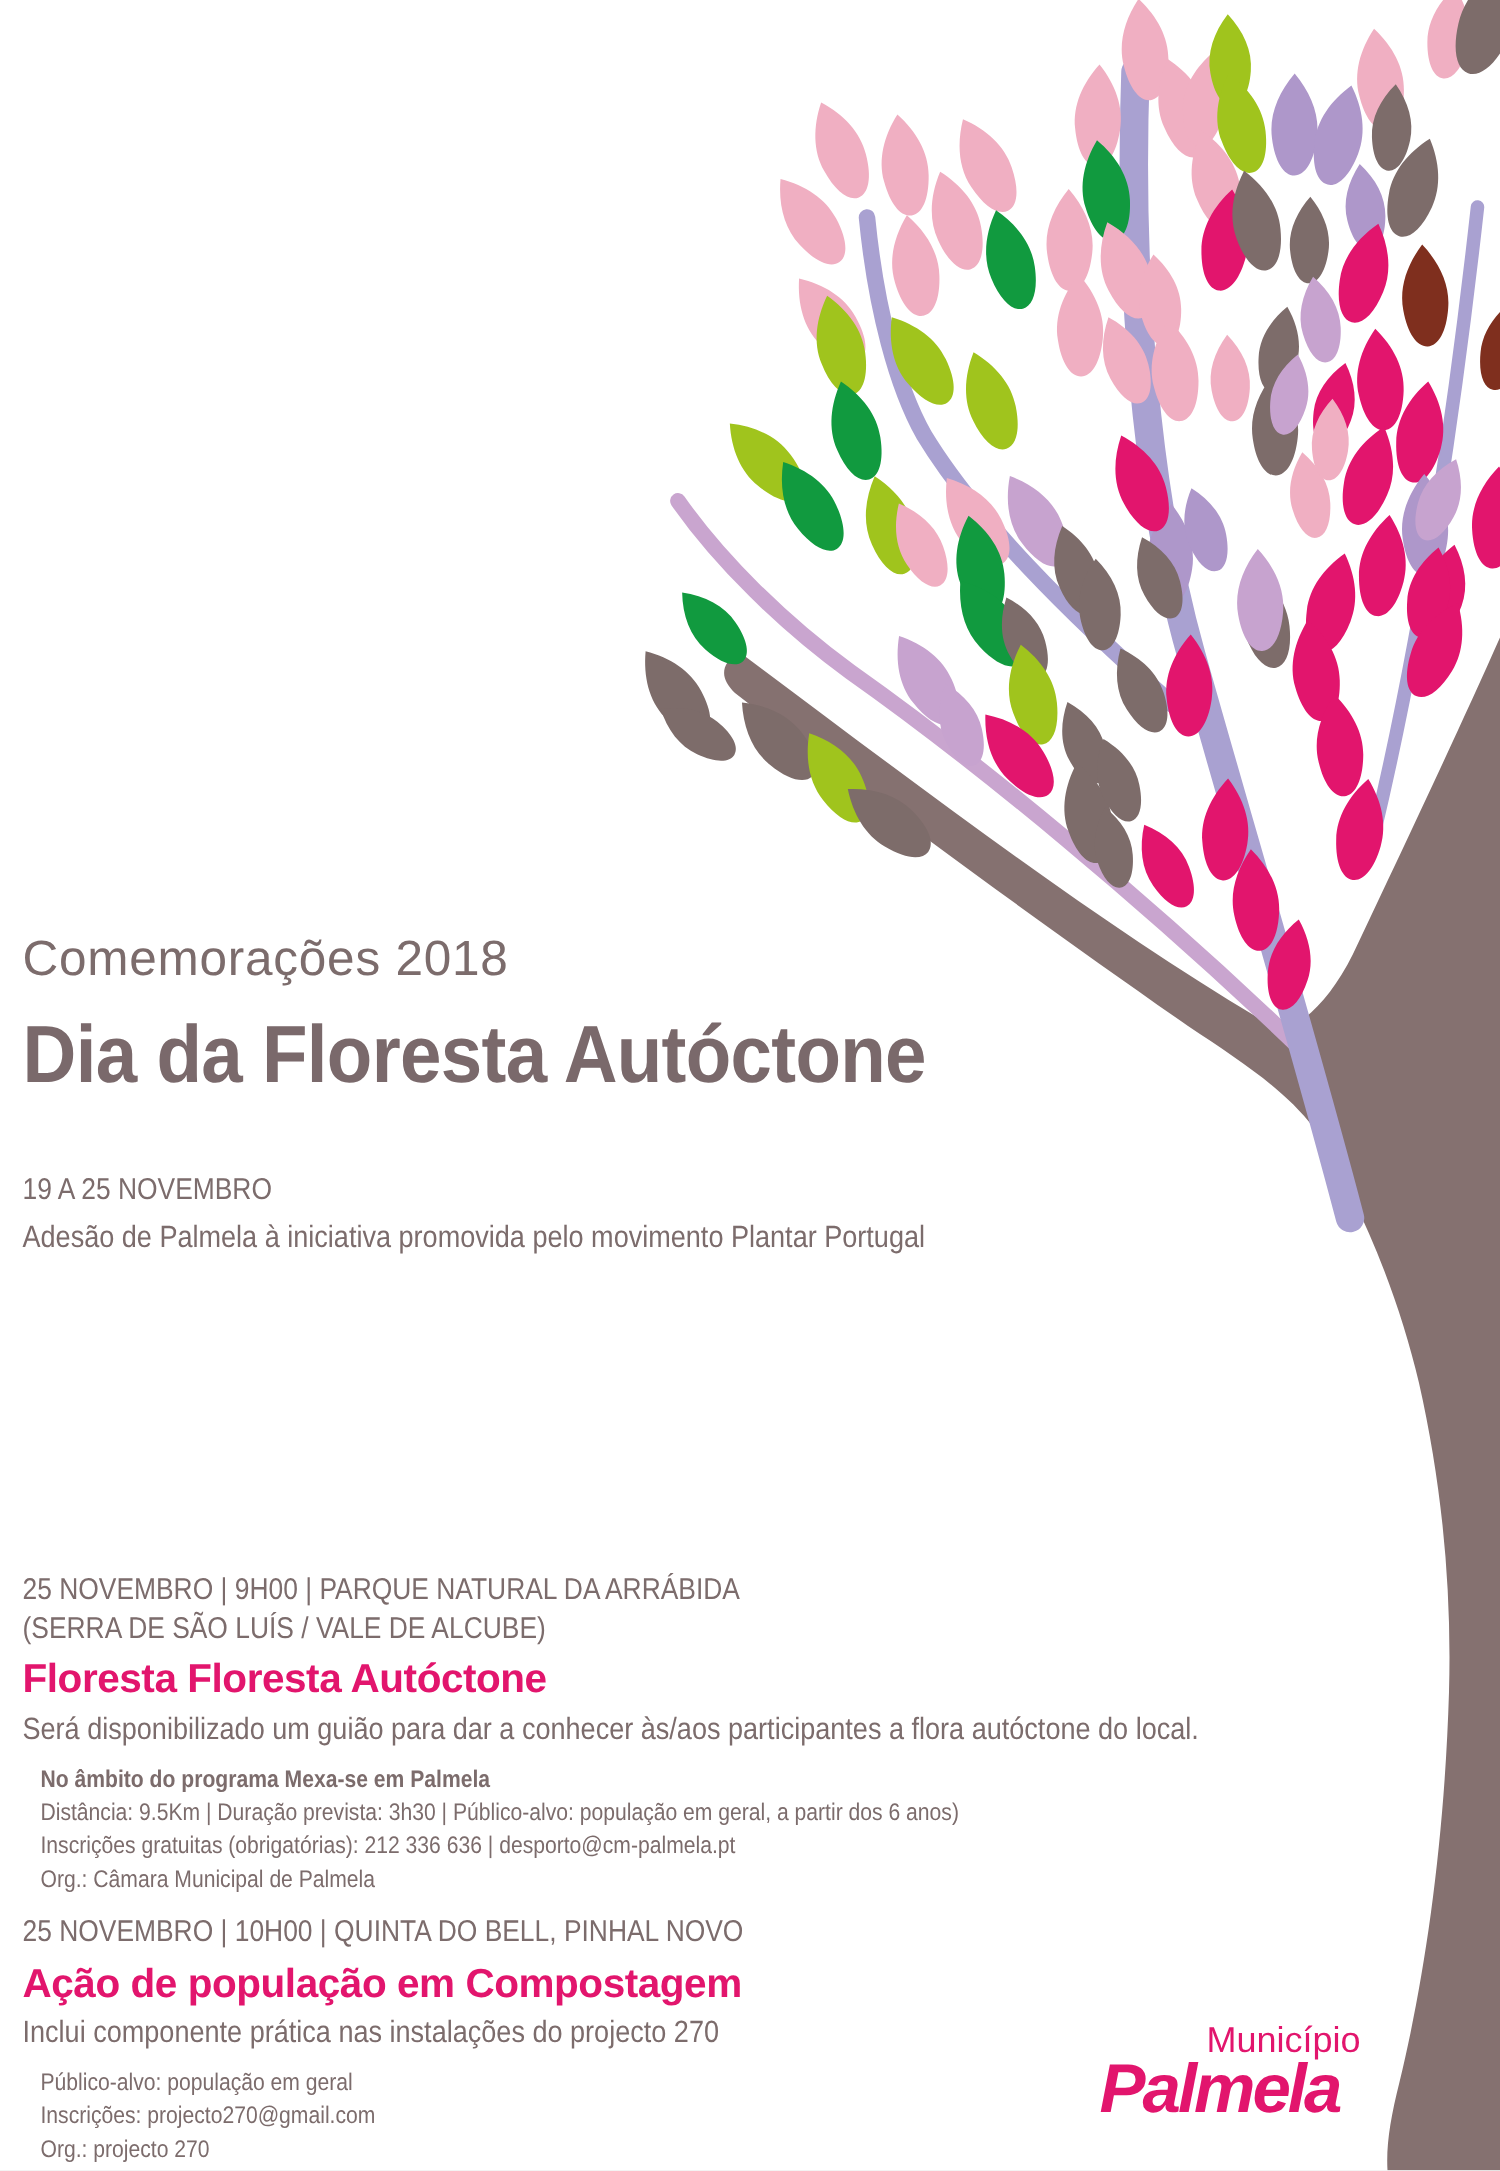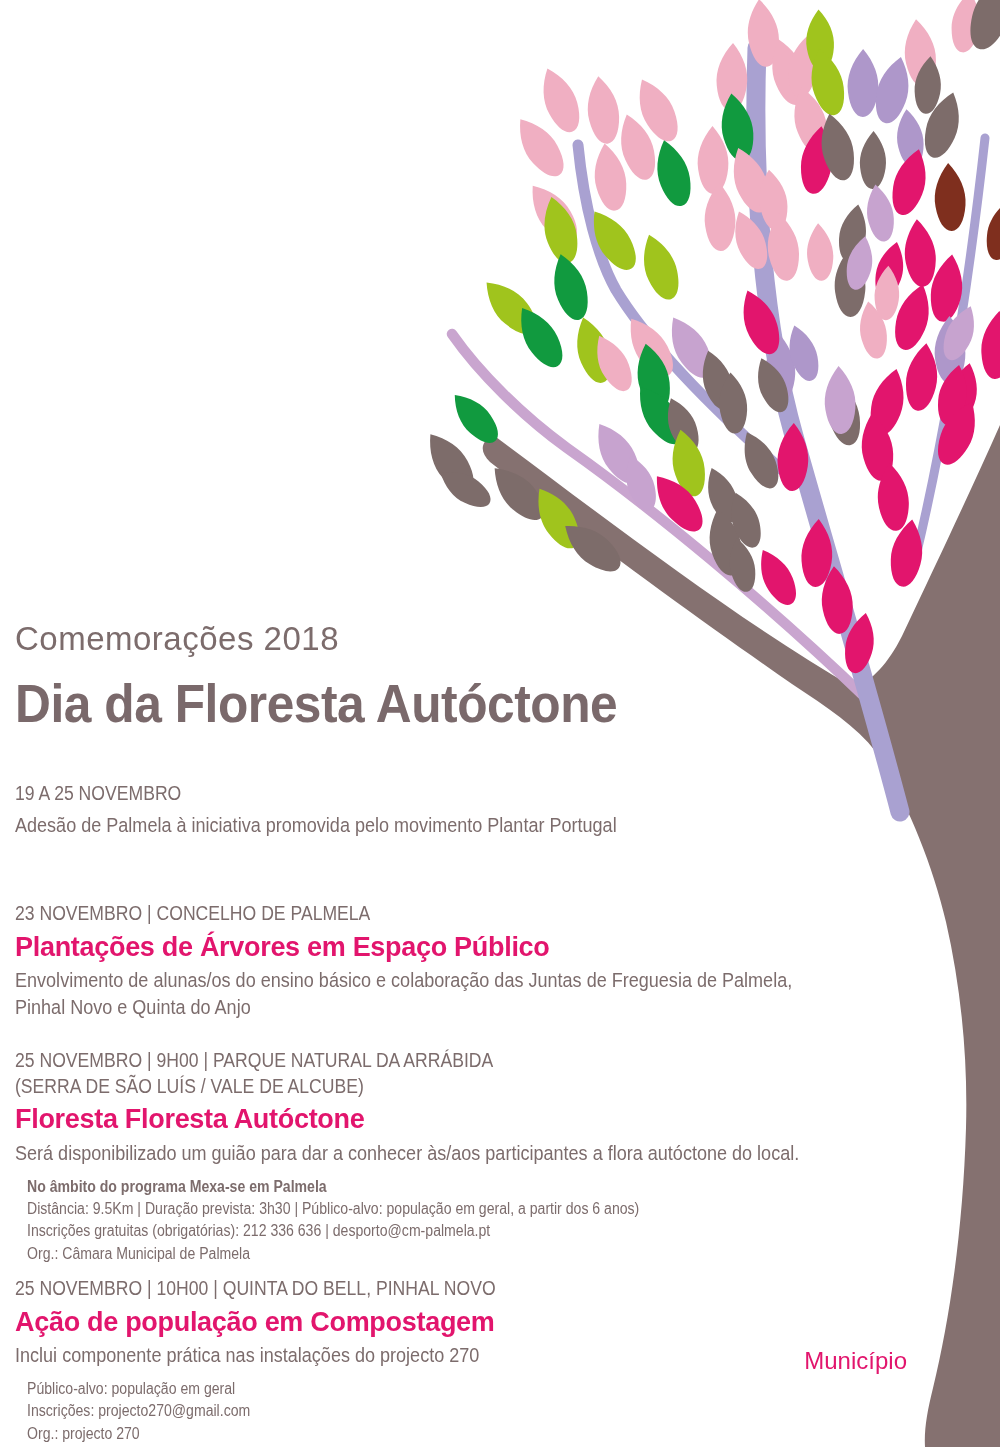--- a/index.html
+++ b/index.html
@@ -157,26 +157,20 @@
   </svg>
 
   <div class="txt kicker">Comemorações 2018</div>
   <h1 class="txt title">Dia da Floresta Autóctone</h1>
 
   <section class="section s1">
     <div class="date cond">19 A 25 NOVEMBRO</div>
     <div class="body cond">Adesão de Palmela à iniciativa promovida pelo movimento Plantar Portugal</div>
   </section>
 
-  <section class="section s2">
-    <div class="date cond">23 NOVEMBRO | CONCELHO DE PALMELA</div>
-    <h2 class="head">Plantações de Árvores em Espaço Público</h2>
-    <div class="body cond">Envolvimento de alunas/os do ensino básico e colaboração das Juntas de Freguesia de Palmela,
-Pinhal Novo e Quinta do Anjo</div>
-  </section>
 
   <section class="section s3">
     <div class="date cond">25 NOVEMBRO | 9H00 | PARQUE NATURAL DA ARRÁBIDA
 (SERRA DE SÃO LUÍS / VALE DE ALCUBE)</div>
     <h2 class="head">Floresta Floresta Autóctone</h2>
     <div class="body cond">Será disponibilizado um guião para dar a conhecer às/aos participantes a flora autóctone do local.</div>
     <div class="note cond">
       <div class="note-title">No âmbito do programa Mexa-se em Palmela</div>
       <div>Distância: 9.5Km | Duração prevista: 3h30 | Público-alvo: população em geral, a partir dos 6 anos)</div>
       <div>Inscrições gratuitas (obrigatórias): 212 336 636 | desporto@cm-palmela.pt</div>
@@ -190,15 +184,16 @@
     <div class="body cond">Inclui componente prática nas instalações do projecto 270</div>
     <div class="note cond">
       <div>Público-alvo: população em geral</div>
       <div>Inscrições: projecto270@gmail.com</div>
       <div>Org.: projecto 270</div>
     </div>
   </section>
 
   <div class="logo">
     <div class="logo-top">Município</div>
+    <div class="logo-name">Palmela</div>
   </div>
 
 </div>
 
 </body></html>

